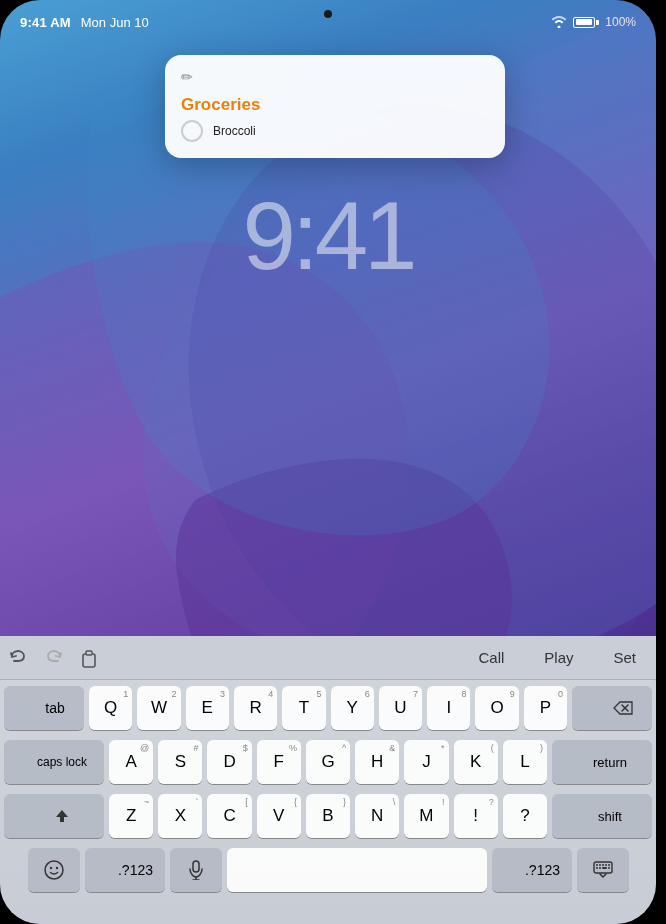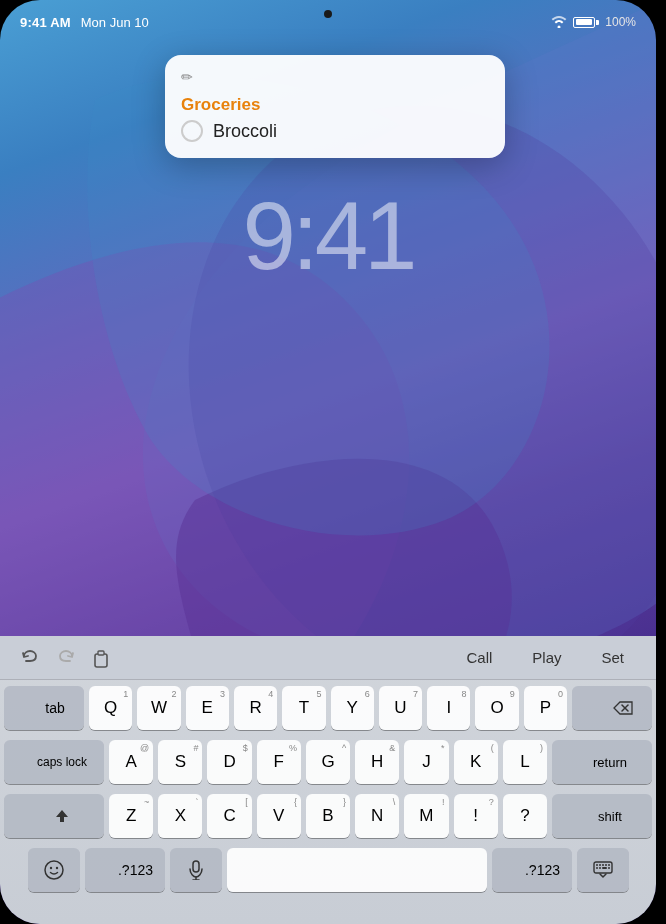--- a/index.html
+++ b/index.html
@@ -142,21 +142,21 @@
     #item-checkbox {
       width: 22px;
       height: 22px;
       border-radius: 50%;
       border: 2px solid #ccc;
       background: transparent;
       flex-shrink: 0;
     }
 
     #item-label {
-      font-size: 18px;
+      font-size: 12px;
       color: #222;
       font-weight: 400;
     }
 
     
     #lock-time {
       position: absolute;
       top: 140px;
       left: 0;
       right: 0;
@@ -213,21 +213,21 @@
       background: linear-gradient(180deg, #d1d5db 0%, #c8cdd5 100%);
       z-index: 60;
     }
 
     
     #keyboard-toolbar {
       height: 44px;
       background: rgba(200,205,215,0.95);
       display: flex;
       align-items: center;
-      padding: 0 12px;
+      padding: 0 0;
       gap: 0;
       border-bottom: 1px solid #adb0b8;
     }
 
     #toolbar-undo {
       width: 36px;
       height: 36px;
       display: flex;
       align-items: center;
       justify-content: center;

